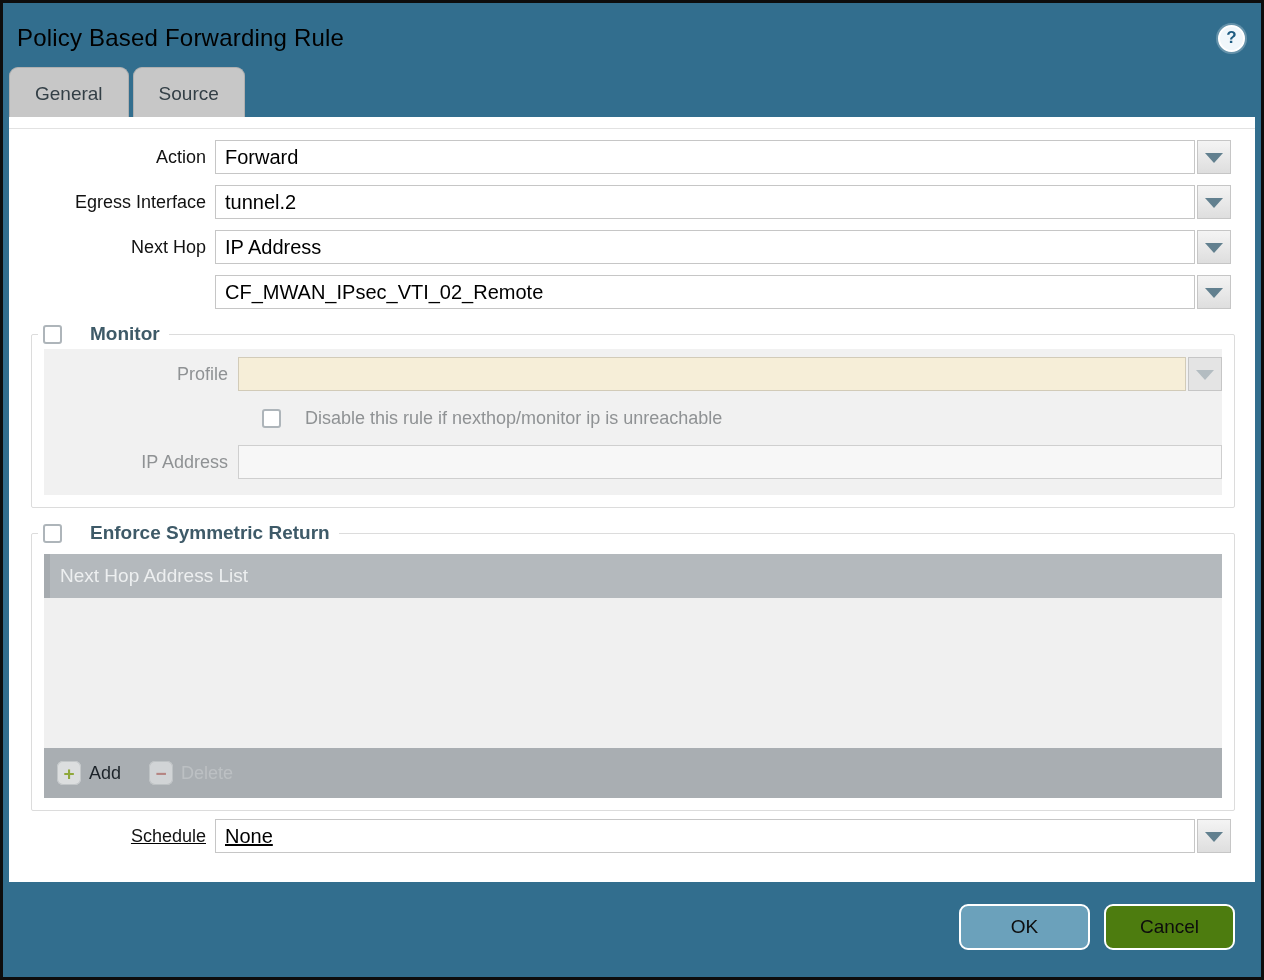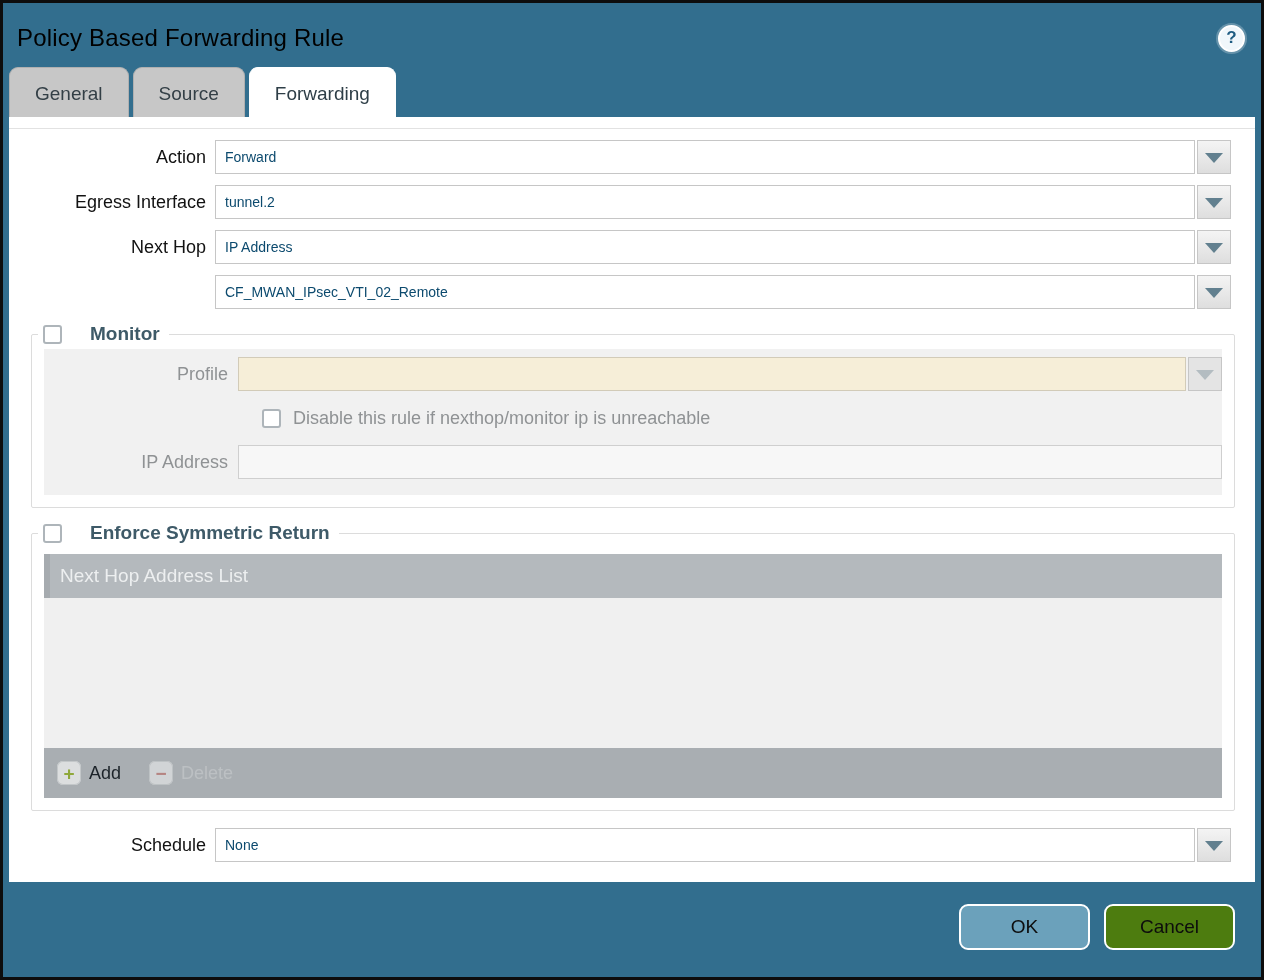--- a/index.html
+++ b/index.html
@@ -39,40 +39,40 @@
   
   .panel { background:#ffffff; margin:0 6px; height:765px; flex:none; overflow:hidden; }
   .topline { height:12px; border-bottom:1px solid #e2e2e2; }
   .row { display:flex; align-items:center; height:34px; margin:11px 24px 0 0; }
   .row.first { }
   .lbl { width:206px; flex:none; text-align:right; padding-right:9px; font-size:18px; color:#121212; }
   .field { flex:1; display:flex; height:34px; }
   .box {
     flex:1; border:1px solid #c6c6c6; background:#ffffff;
     display:flex; align-items:center; padding:0 9px;
-    font-size:14px; color:#0c4a6e; overflow:hidden; white-space:nowrap;
+    font-size:20px; color:#000000; overflow:hidden; white-space:nowrap;
   }
   .ddbtn {
     width:34px; height:34px; flex:none; margin-left:2px;
     border:1px solid #c6c6c6; background:linear-gradient(#f4f4f4,#dedede);
     display:flex; align-items:center; justify-content:center; cursor:pointer;
   }
   .tri { width:0; height:0; border-left:9px solid transparent; border-right:9px solid transparent; border-top:10px solid #62808f; margin-top:2px; }
   .tri.dis { border-top-color:#b3bcc1; }
   
   fieldset.group { border:1px solid #dcdcdc; border-radius:2px; margin:14px 20px 0 22px; padding:0 0 12px; }
   legend.grouplegend { margin-left:6px; padding:0 9px 0 5px; display:flex; align-items:center; gap:28px; }
   .cb { width:19px; height:19px; background:#ffffff; border:2px solid #aeb5ba; border-radius:3px; cursor:pointer; flex:none; }
   .legend-text { font-size:19px; font-weight:bold; color:#3e5a68; }
   .graypanel { background:#f1f1f1; margin:4px 12px 0; padding:8px 0 16px; }
   .graypanel .row { margin:0 0 0 0; }
   .lbl2 { width:194px; flex:none; text-align:right; padding-right:10px; font-size:18px; color:#8f9294; }
   .box.beige { background:#f6eed8; border-color:#d2cbb8; }
   .ddbtn.dis { background:#e4e4e4; cursor:default; }
-  .discheck { display:flex; align-items:center; gap:12px; margin:17px 0 0 218px; }
+  .discheck { display:flex; align-items:center; gap:24px; margin:17px 0 0 218px; }
   .dislabel { font-size:18px; color:#8f9294; }
   .iprow { display:flex; align-items:center; height:34px; margin:16px 0 0 0; }
   .box.ghost { background:#f7f7f7; border-color:#cfcfcf; }
   
   .nhtable { margin:10px 12px 0; }
   .th {
     height:44px; background:#b4b9bd; border-left:6px solid #a6abaf;
     color:#edeff0; font-size:19px; display:flex; align-items:center; padding-left:10px;
   }
   .tbody { height:150px; background:#f0f0f0; }
@@ -82,21 +82,21 @@
     width:24px; height:24px; border-radius:6px; background:#dcdedf;
     box-shadow:inset 0 0 0 1px #c3c7c9;
     display:flex; align-items:center; justify-content:center;
     font-weight:bold; font-size:19px; line-height:1;
   }
   .tool.add { color:#1c2329; }
   .tool.add .tool-ic { color:#8fa83b; }
   .tool.del { color:#bcc0c3; }
   .tool.del .tool-ic { color:#b87a76; opacity:.8; }
   
-  .row.schedule { margin-top:17px; }
+  .row.schedule { margin-top:8px;text-decoration:underline; }
   
   .footerbar { flex:1; display:flex; align-items:center; justify-content:flex-end; gap:14px; padding:0 26px 6px 0;border-radius:31px; }
   .btn {
     width:131px; height:46px; border-radius:9px; border:2px solid #ffffff;
     font-size:19px; color:#0d0d0d; font-family:"Liberation Sans",sans-serif;
     display:flex; align-items:center; justify-content:center; cursor:pointer;
   }
   .btn.ok { background:#6ba1bb; }
   .btn.cancel { background:#4d7c0f; }
 </style>
@@ -106,21 +106,20 @@
 <div class="window">
 
   <div class="titlebar">
     <span class="title">Policy Based Forwarding Rule</span>
     <span class="help">?</span>
   </div>
 
   <div class="tabs">
     <div class="tab">General</div>
     <div class="tab">Source</div>
-    <div class="tab active">Forwarding</div>
   </div>
 
   <div class="panel">
     <div class="topline"></div>
 
     <div class="row first">
       <span class="lbl">Action</span>
       <div class="field">
         <div class="box">Forward</div>
         <div class="ddbtn">

